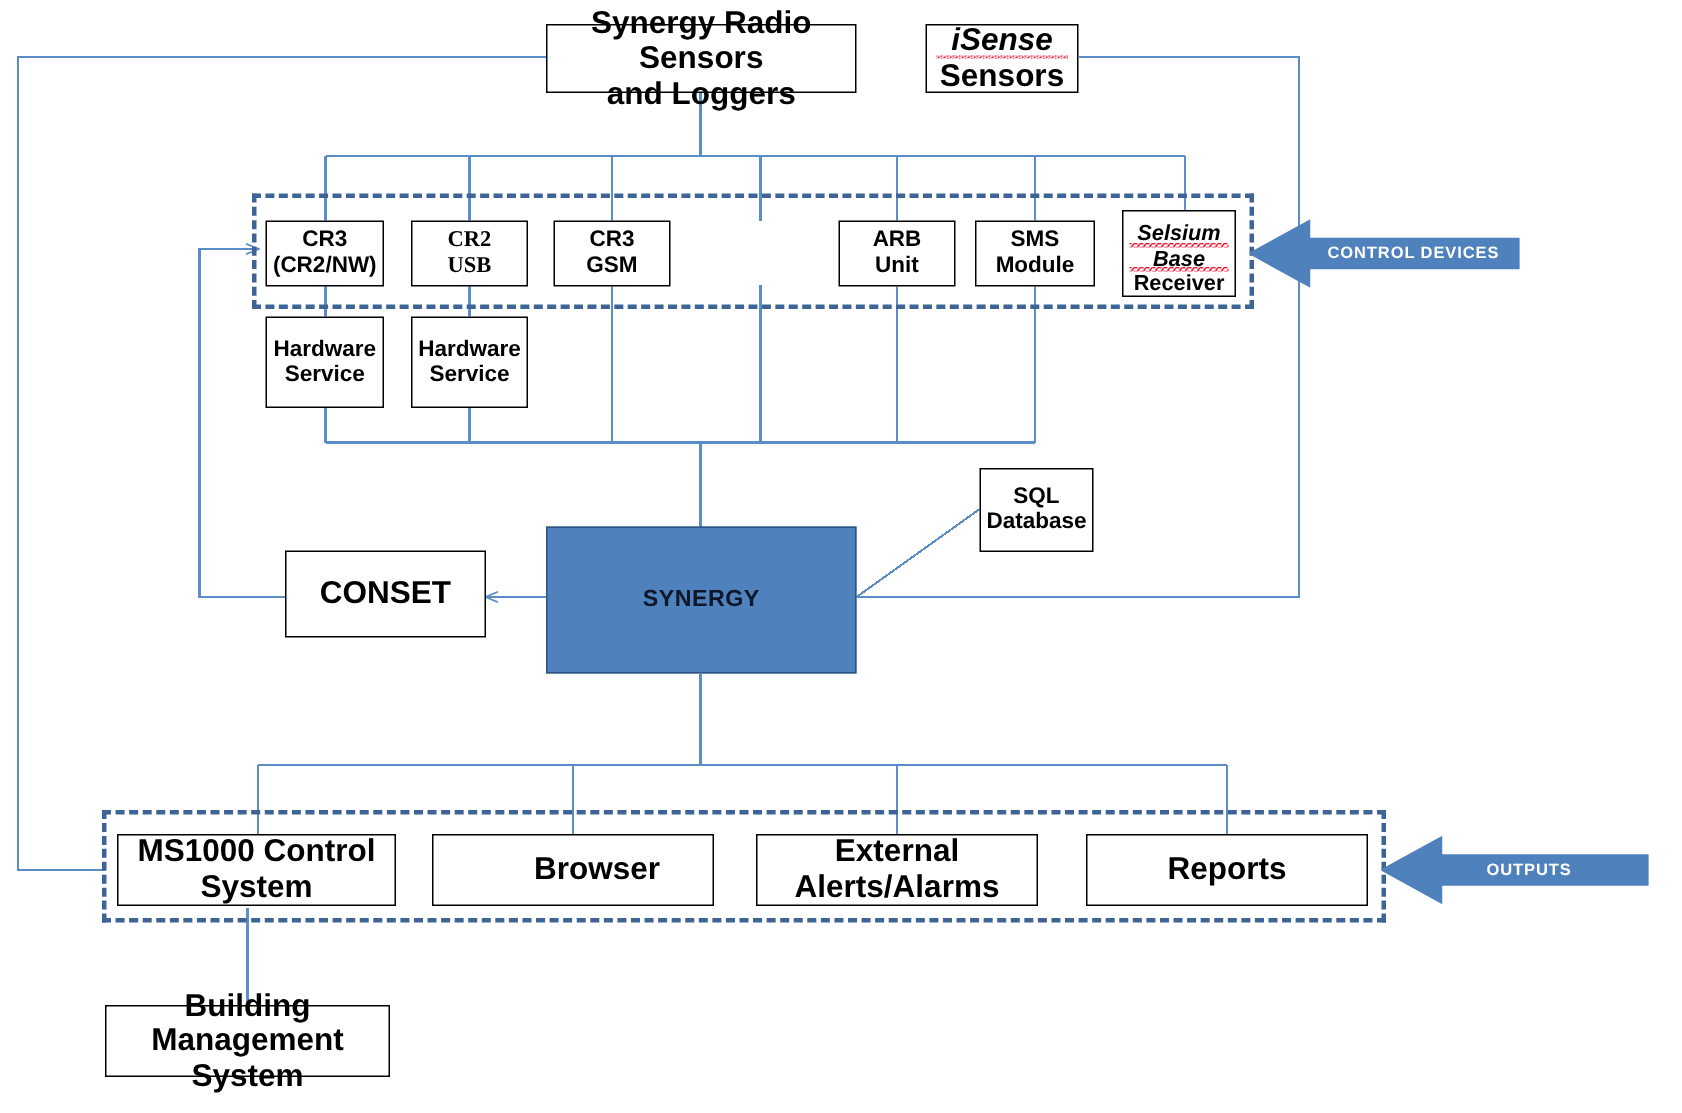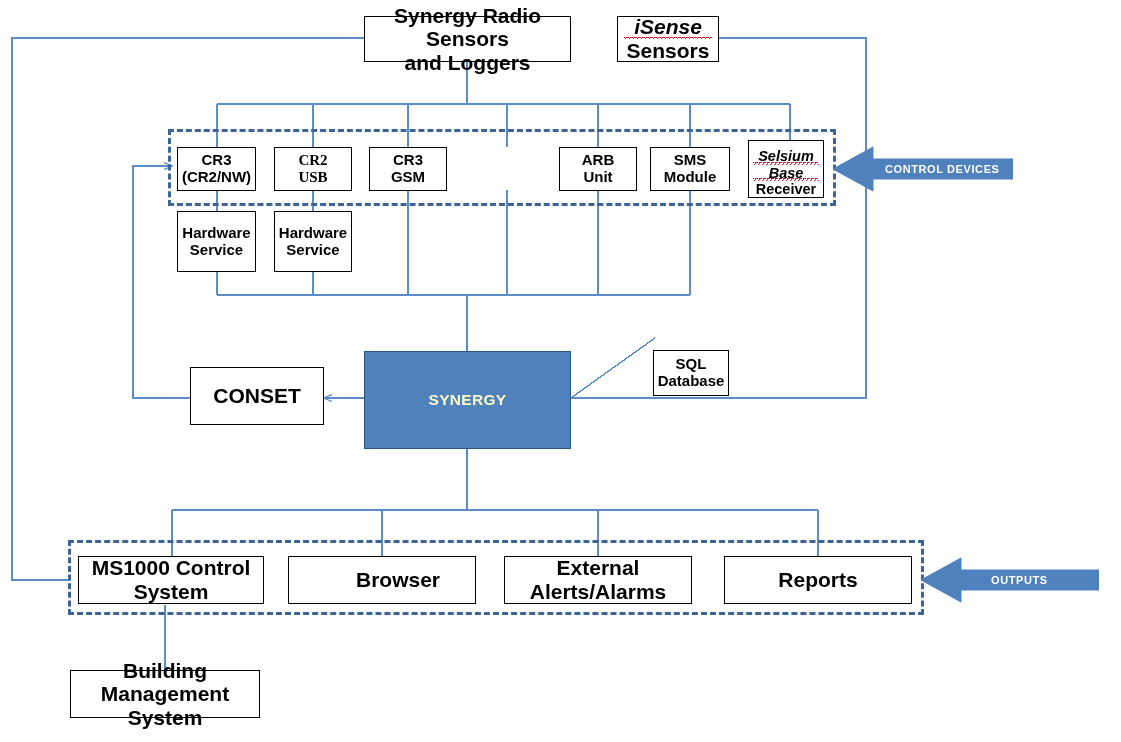--- a/index.html
+++ b/index.html
@@ -29,21 +29,21 @@
     background-image:
       repeating-linear-gradient(135deg,#e8112d 0 1px,transparent 1px 2px);
     background-repeat:repeat-x;
     background-size:4px 2.5px;
     background-position:0 100%;
     padding-bottom:1px;
     font-style:italic;
   }
 
   .synergy{
-    background:#4F81BD;border:1.5px solid #2b5584;color:#fef9c3;
+    background:#4F81BD;border:1.5px solid #2b5584;color:#0f172a;
     font-size:15.5px;letter-spacing:.3px;
   }
 
   .dashgroup{
     position:absolute;box-sizing:border-box;
     border:3px dashed #3c6496;
     background:transparent;z-index:2;
   }
 
   
@@ -205,21 +205,21 @@
       <span>SYNERGY</span>
     </div>
   </div>
 
   <div class="node n-lg" style="left:190px;top:367px;width:134px;height:58px;align-items:center;">
     <div>
       <span>CONSET</span>
     </div>
   </div>
 
-  <div class="node n-md" style="left:653px;top:312px;width:76px;height:46px;margin-top:38px;">
+  <div class="node n-md" style="left:653px;top:312px;width:76px;height:56px;">
     <div>
       <span>SQL</span>
       <span>Database</span>
     </div>
   </div>
 
   <div class="dashgroup" style="left:68px;top:540px;width:856px;height:75px;"></div>
 
   <div class="node n-lg" style="left:78px;top:556px;width:186px;height:48px;">
     <div>

